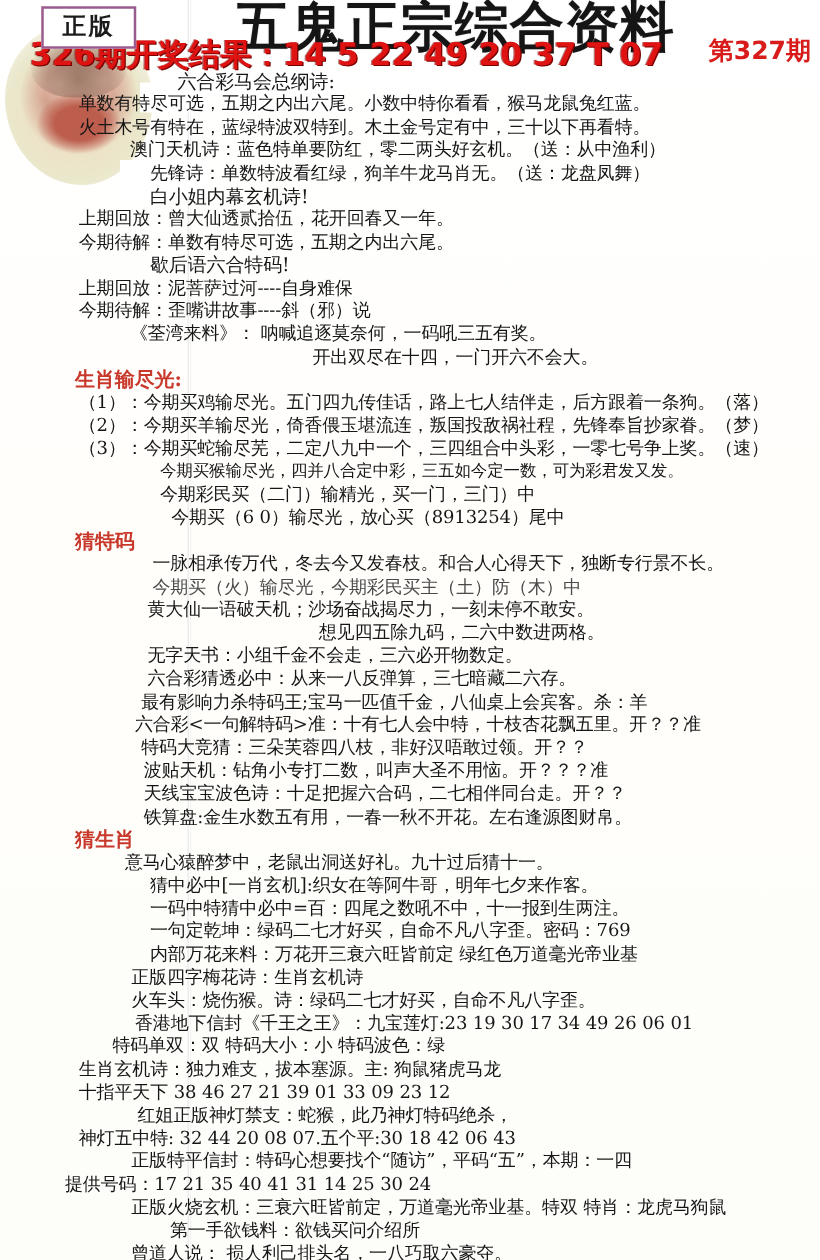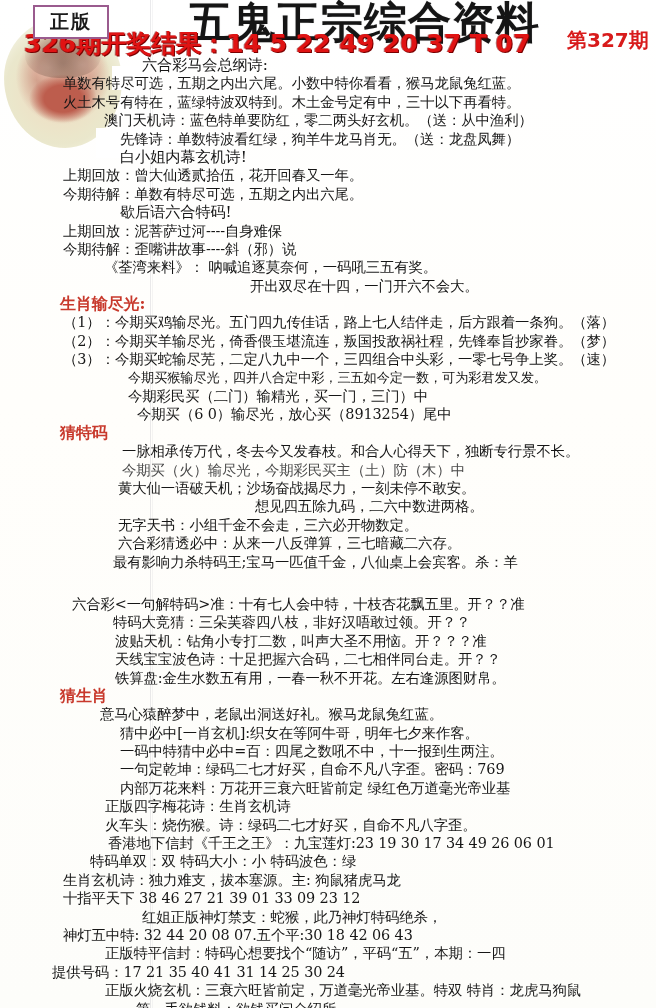--- a/index.html
+++ b/index.html
@@ -204,38 +204,38 @@
       <div class="ln" style="padding-left: 128px;">今期彩民买（二门）输精光，买一门，三门）中</div>
       <div class="ln" style="padding-left: 137px;">今期买（6 0）输尽光，放心买（8913254）尾中</div>
       <div class="ln redhd" style="padding-left: 60px;">猜特码</div>
       <div class="ln" style="padding-left: 122px;">一脉相承传万代，冬去今又发春枝。和合人心得天下，独断专行景不长。</div>
       <div class="ln gray" style="padding-left: 122px;">今期买（火）输尽光，今期彩民买主（土）防（木）中</div>
       <div class="ln" style="padding-left: 118px;">黄大仙一语破天机；沙场奋战揭尽力，一刻未停不敢安。</div>
       <div class="ln" style="padding-left: 255px;">想见四五除九码，二六中数进两格。</div>
       <div class="ln" style="padding-left: 118px;">无字天书：小组千金不会走，三六必开物数定。</div>
       <div class="ln" style="padding-left: 118px;">六合彩猜透必中：从来一八反弹算，三七暗藏二六存。</div>
       <div class="ln" style="padding-left: 113px;">最有影响力杀特码王;宝马一匹值千金，八仙桌上会宾客。杀：羊</div>
-      <div class="ln" style="padding-left: 72px; margin-top: 24px;">六合彩&lt;一句解特码&gt;准：十有七人会中特，十枝杏花飘五里。开？？准</div>
+      <div class="ln" style="padding-left: 108px;">六合彩&lt;一句解特码&gt;准：十有七人会中特，十枝杏花飘五里。开？？准</div>
       <div class="ln" style="padding-left: 113px;">特码大竞猜：三朵芙蓉四八枝，非好汉唔敢过领。开？？</div>
       <div class="ln" style="padding-left: 115px;">波贴天机：钻角小专打二数，叫声大圣不用恼。开？？？准</div>
       <div class="ln" style="padding-left: 115px;">天线宝宝波色诗：十足把握六合码，二七相伴同台走。开？？</div>
       <div class="ln" style="padding-left: 115px;">铁算盘:金生水数五有用，一春一秋不开花。左右逢源图财帛。</div>
       <div class="ln redhd" style="padding-left: 60px;">猜生肖</div>
-      <div class="ln" style="padding-left: 100px;">意马心猿醉梦中，老鼠出洞送好礼。猴马龙鼠兔红蓝。</div>
+      <div class="ln" style="padding-left: 100px;">意马心猿醉梦中，老鼠出洞送好礼。九十过后猜十一。</div>
       <div class="ln" style="padding-left: 120px;">猜中必中[一肖玄机]:织女在等阿牛哥，明年七夕来作客。</div>
       <div class="ln" style="padding-left: 120px;">一码中特猜中必中=百：四尾之数吼不中，十一报到生两注。</div>
       <div class="ln" style="padding-left: 120px;">一句定乾坤：绿码二七才好买，自命不凡八字歪。密码：769</div>
       <div class="ln" style="padding-left: 120px;">内部万花来料：万花开三衰六旺皆前定   绿红色万道毫光帝业基</div>
       <div class="ln" style="padding-left: 105px;">正版四字梅花诗：生肖玄机诗</div>
       <div class="ln" style="padding-left: 105px;">火车头：烧伤猴。诗：绿码二七才好买，自命不凡八字歪。</div>
       <div class="ln" style="padding-left: 108px;">香港地下信封《千王之王》：九宝莲灯:23 19 30 17 34 49 26 06 01</div>
       <div class="ln" style="padding-left: 90px;">特码单双：双 特码大小：小 特码波色：绿</div>
       <div class="ln" style="padding-left: 63px;">生肖玄机诗：独力难支，拔本塞源。主: 狗鼠猪虎马龙</div>
       <div class="ln" style="padding-left: 63px;">十指平天下 38 46 27 21 39 01 33 09 23 12</div>
-      <div class="ln" style="padding-left: 110px; margin-left: 32px;">红姐正版神灯禁支：蛇猴，此乃神灯特码绝杀，</div>
+      <div class="ln" style="padding-left: 110px;">红姐正版神灯禁支：蛇猴，此乃神灯特码绝杀，</div>
       <div class="ln" style="padding-left: 63px;">神灯五中特: 32 44 20 08 07.五个平:30 18 42 06   43</div>
       <div class="ln" style="padding-left: 105px;">正版特平信封：特码心想要找个“随访”，平码“五”，本期：一四</div>
       <div class="ln" style="padding-left: 52px;">提供号码：17 21 35 40 41 31 14 25 30 24</div>
       <div class="ln" style="padding-left: 105px;">正版火烧玄机：三衰六旺皆前定，万道毫光帝业基。特双 特肖：龙虎马狗鼠</div>
       <div class="ln" style="padding-left: 136px;">第一手欲钱料：欲钱买问介绍所</div>
       <div class="ln" style="padding-left: 105px;">曾道人说：   损人利己排头名，一八巧取六豪夺。</div>
     </div>
 
 </div>
 

